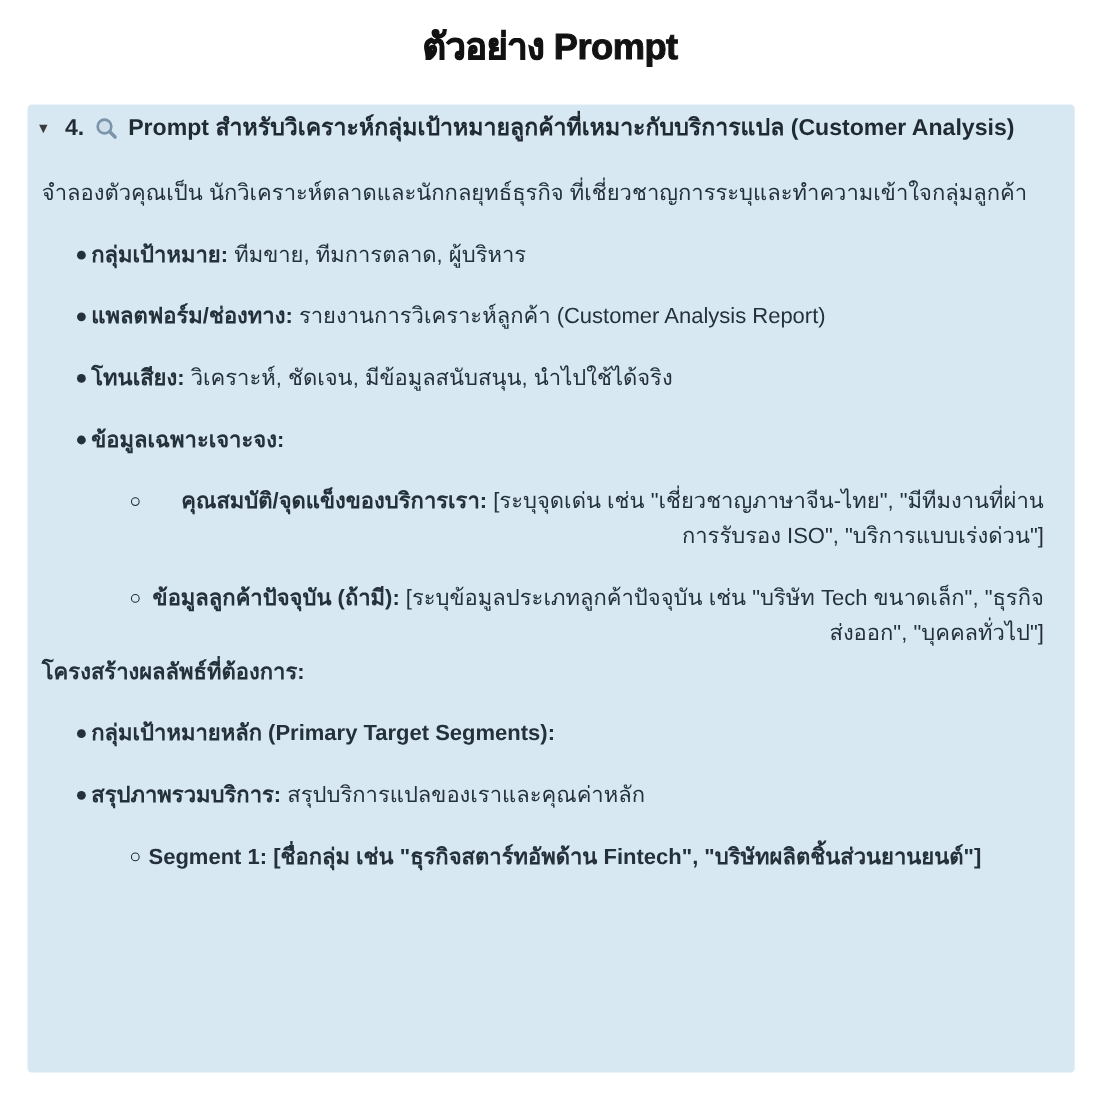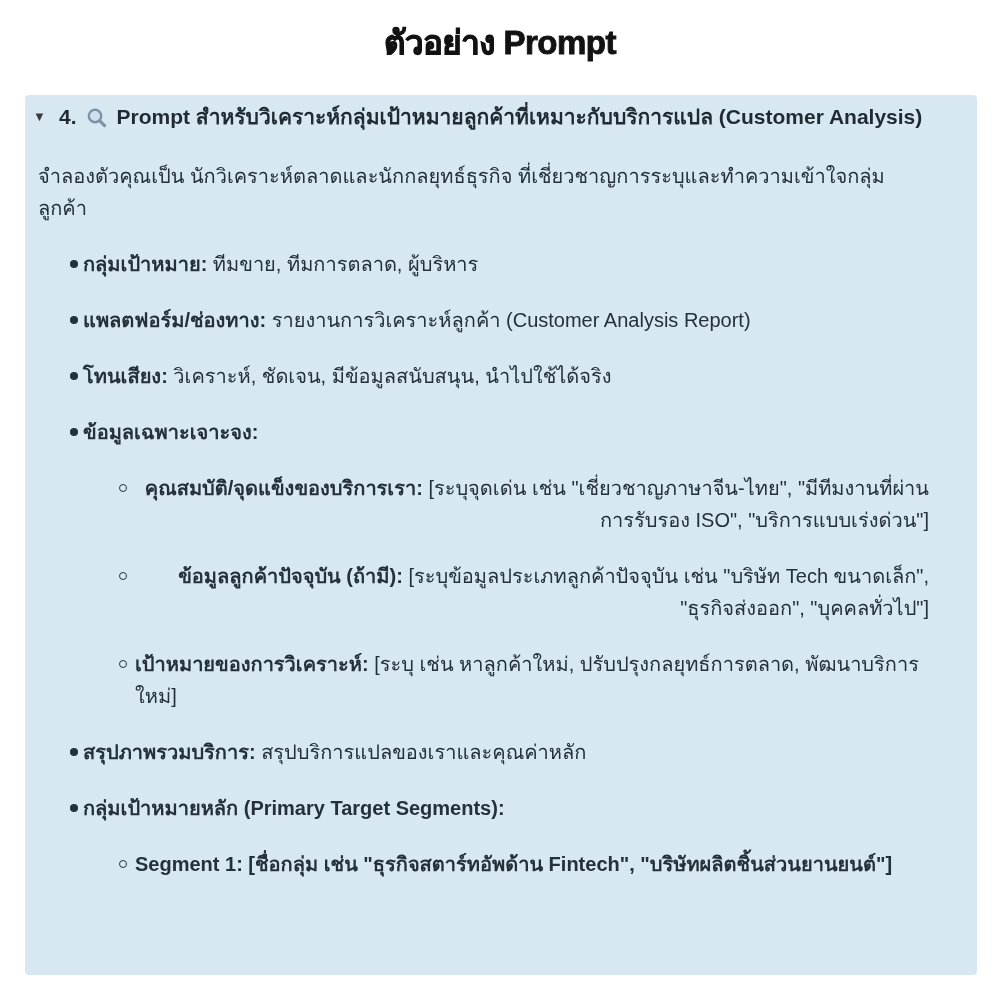--- a/index.html
+++ b/index.html
@@ -15,21 +15,21 @@
     background:#d8e8f2; border-radius:4px; color:#24303a;
     font-size:20px; line-height:32px; overflow:hidden;
   }
   .header-row {
     margin-top:6px; padding-left:8px; display:flex; align-items:center;
     height:32px; font-size:21px; font-weight:bold; color:#1f2a33;
   }
   .toggle { width:18px; font-size:13px; color:#3b3b3b; cursor:pointer; flex:0 0 auto; }
   .num { margin-left:8px; flex:0 0 auto; }
   .mag { margin-left:9px; margin-right:9px; flex:0 0 auto; display:inline-block; width:22px; height:22px; }
-  .content { padding-left:13px; padding-right:48px; }
+  .content { padding-left:13px; padding-right:28px; }
   p.body { line-height:32px; }
   .mt27 { margin-top:27px; } .mt13 { margin-top:13px; } .mt4 { margin-top:4px; }
   .mt6 { margin-top:6px; } .mt8 { margin-top:8px; } .mt14 { margin-top:14px;text-align:right; }
   .mt3 { margin-top:3px; } .mt0 { margin-top:0; } .mt5 { margin-top:5px; }
   .bold { font-weight:bold; }
   .sec-heading { font-weight:bold; }
   ul { list-style:none; }
   .li1, .li2 { position:relative; line-height:32px;margin-top:24px; }
   .li1 { padding-left:45px; }
   .li2 { padding-left:97px; }
@@ -70,24 +70,24 @@
     <p class="body mt27">จำลองตัวคุณเป็น นักวิเคราะห์ตลาดและนักกลยุทธ์ธุรกิจ ที่เชี่ยวชาญการระบุและทำความเข้าใจกลุ่มลูกค้า</p>
 
 
     <ul>
       <li class="li1 mt8"><span class="dot1"></span><span class="bold">กลุ่มเป้าหมาย:</span><span> ทีมขาย, ทีมการตลาด, ผู้บริหาร</span></li>
       <li class="li1 mt13"><span class="dot1"></span><span class="bold">แพลตฟอร์ม/ช่องทาง:</span><span> รายงานการวิเคราะห์ลูกค้า (Customer Analysis Report)</span></li>
       <li class="li1 mt13"><span class="dot1"></span><span class="bold">โทนเสียง:</span><span> วิเคราะห์, ชัดเจน, มีข้อมูลสนับสนุน, นำไปใช้ได้จริง</span></li>
       <li class="li1 mt13"><span class="dot1"></span><span class="bold">ข้อมูลเฉพาะเจาะจง:</span><span></span></li>
       <li class="li2 mt14"><span class="dot2"></span><span class="bold">คุณสมบัติ/จุดแข็งของบริการเรา:</span><span> [ระบุจุดเด่น เช่น "เชี่ยวชาญภาษาจีน-ไทย", "มีทีมงานที่ผ่านการรับรอง ISO", "บริการแบบเร่งด่วน"]</span></li>
       <li class="li2 mt14"><span class="dot2"></span><span class="bold">ข้อมูลลูกค้าปัจจุบัน (ถ้ามี):</span><span> [ระบุข้อมูลประเภทลูกค้าปัจจุบัน เช่น "บริษัท Tech ขนาดเล็ก", "ธุรกิจส่งออก", "บุคคลทั่วไป"]</span></li>
-      <li class="li2 mt13"><span class="dot2"></span><span class="bold">เป้าหมายของการวิเคราะห์:</span><span> [ระบุ เช่น หาลูกค้าใหม่, ปรับปรุงกลยุทธ์การตลาด, พัฒนาบริการใหม่]</span></li>
     </ul>
 
+    <p class="sec-heading mt3">โครงสร้างผลลัพธ์ที่ต้องการ:</p>
 
     <ul>
+      <li class="li1 mt13"><span class="dot1"></span><span class="bold">กลุ่มเป้าหมายหลัก (Primary Target Segments):</span><span></span></li>
       <li class="li1 mt5"><span class="dot1"></span><span class="bold">สรุปภาพรวมบริการ:</span><span> สรุปบริการแปลของเราและคุณค่าหลัก</span></li>
-      <li class="li1 mt13"><span class="dot1"></span><span class="bold">กลุ่มเป้าหมายหลัก (Primary Target Segments):</span><span></span></li>
       <li class="li2 mt13 all-bold"><span class="dot2"></span><span>Segment 1:</span><span> [ชื่อกลุ่ม เช่น "ธุรกิจสตาร์ทอัพด้าน Fintech", "บริษัทผลิตชิ้นส่วนยานยนต์"]</span></li>
     </ul>
   </div>
 
 </div>
 
 </body></html>

